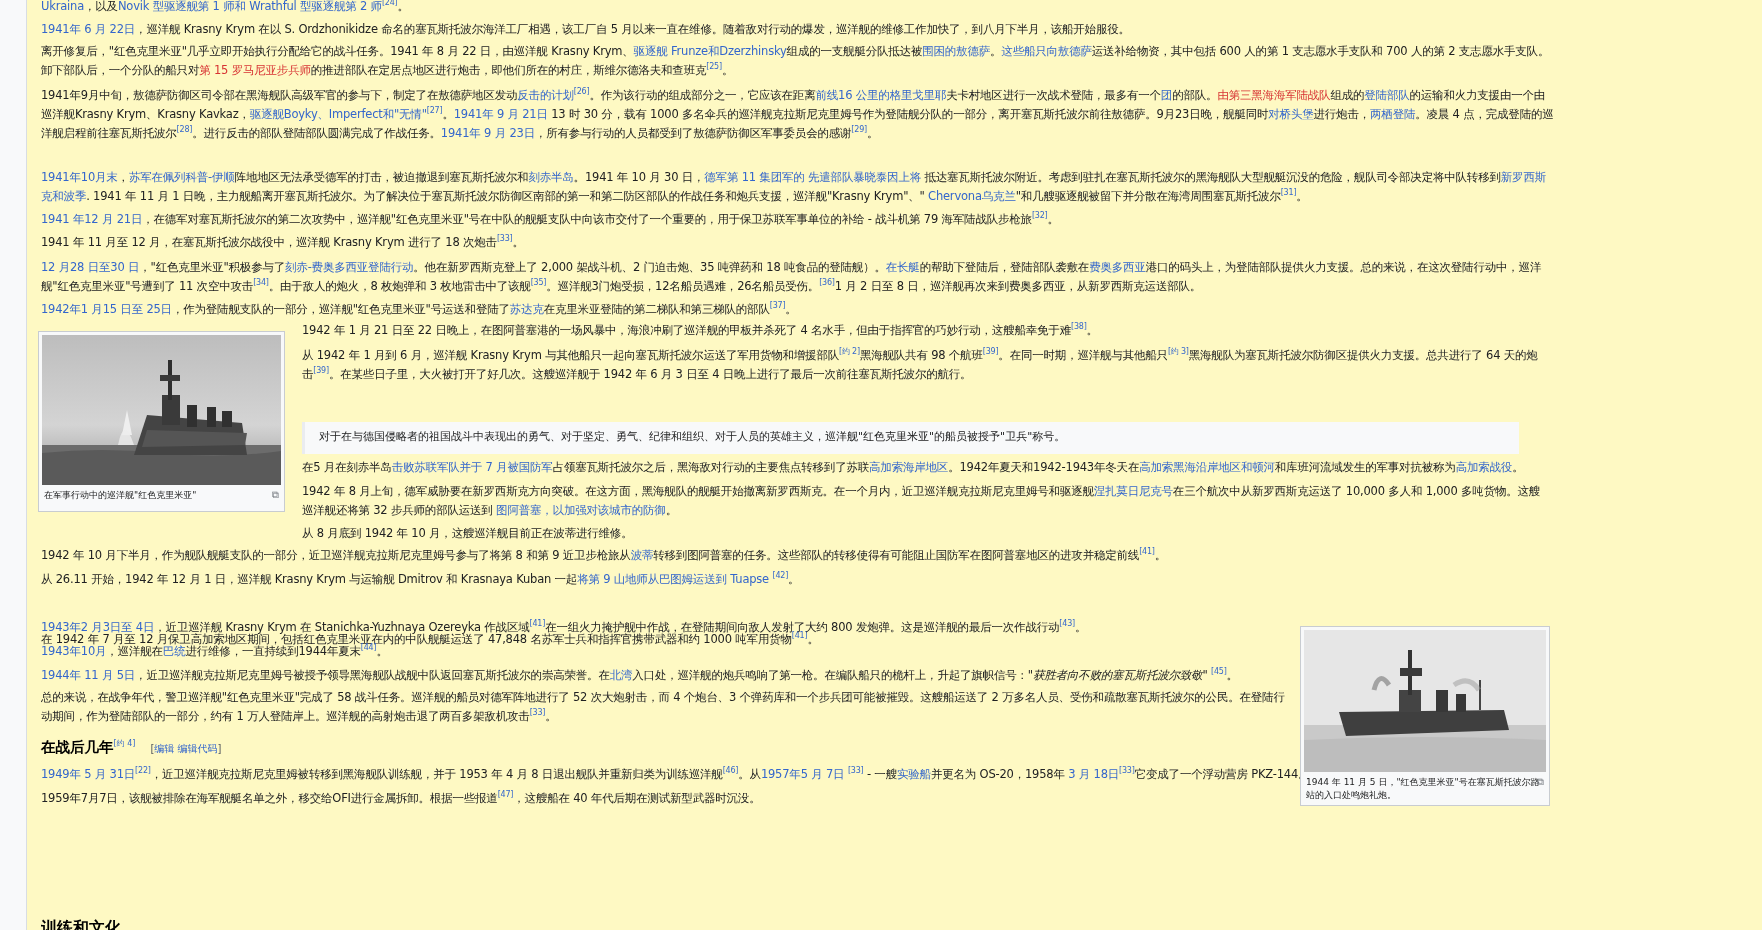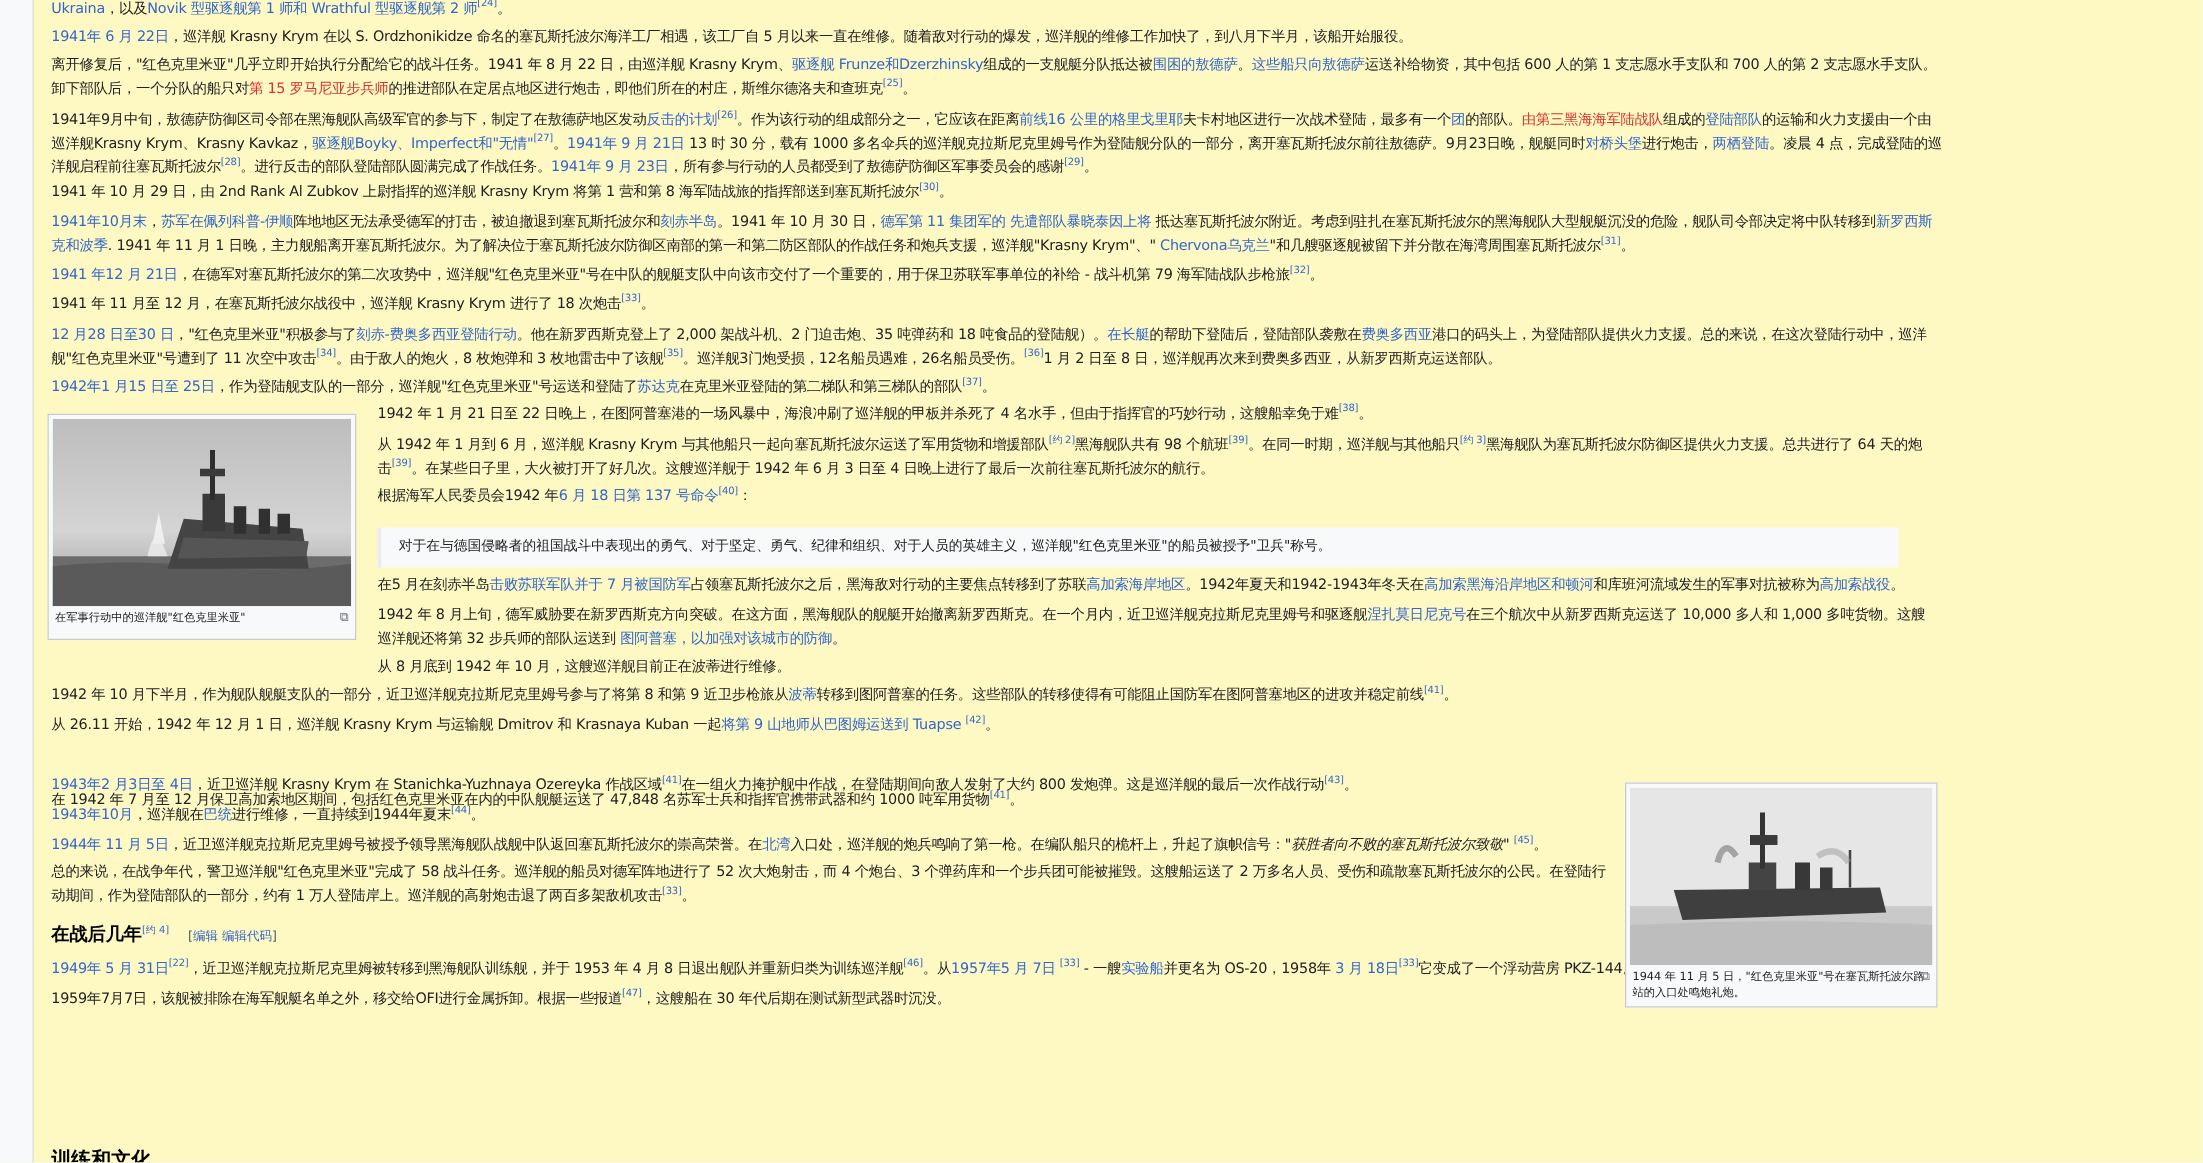--- a/index.html
+++ b/index.html
@@ -35,21 +35,20 @@
 <body>
 
 <div class="sidebar-gutter"></div>
 
 <div class="content">
 
   <div class="para" style="top:-3px; width:1700px;"><a class="seg-link">Ukraina</a><span>，以及</span><a class="seg-link">Novik 型驱逐舰第 1 师和 Wrathful 型驱逐舰第 2 师</a><sup>[24]</sup><span>。</span></div>
   <div class="para" style="top:20px; width:1700px;"><a class="seg-link">1941年 6 月 22日</a><span>，巡洋舰 Krasny Krym 在以 S. Ordzhonikidze 命名的塞瓦斯托波尔海洋工厂相遇，该工厂自 5 月以来一直在维修。随着敌对行动的爆发，巡洋舰的维修工作加快了，到八月下半月，该船开始服役。</span></div>
   <div class="para wrap" style="top:42px; width:1515px;"><span>离开修复后，"红色克里米亚"几乎立即开始执行分配给它的战斗任务。1941 年 8 月 22 日，由巡洋舰 Krasny Krym、</span><a class="seg-link">驱逐舰 Frunze和Dzerzhinsky</a><span>组成的一支舰艇分队抵达被</span><a class="seg-link">围困的敖德萨</a><span>。</span><a class="seg-link">这些船只向敖德萨</a><span>运送补给物资，其中包括 600 人的第 1 支志愿水手支队和 700 人的第 2 支志愿水手支队。卸下部队后，一个分队的船只对</span><a class="seg-red">第 15 罗马尼亚步兵师</a><span>的推进部队在定居点地区进行炮击，即他们所在的村庄，斯维尔德洛夫和查班克</span><sup>[25]</sup><span>。</span></div>
   <div class="para wrap" style="top:86px; width:1515px;"><span>1941年9月中旬，敖德萨防御区司令部在黑海舰队高级军官的参与下，制定了在敖德萨地区发动</span><a class="seg-link">反击的计划</a><sup>[26]</sup><span>。作为该行动的组成部分之一，它应该在距离</span><a class="seg-link">前线16 公里的格里戈里耶</a><span>夫卡村地区进行一次战术登陆，最多有一个</span><a class="seg-link">团</a><span>的部队。</span><a class="seg-red">由第三黑海海军陆战队</a><span>组成的</span><a class="seg-link">登陆部队</a><span>的运输和火力支援由一个由巡洋舰Krasny Krym、Krasny Kavkaz，</span><a class="seg-link">驱逐舰Boyky、Imperfect和"无情"</a><sup>[27]</sup><span>。</span><a class="seg-link">1941年 9 月 21日</a><span> 13 时 30 分，载有 1000 多名伞兵的巡洋舰克拉斯尼克里姆号作为登陆舰分队的一部分，离开塞瓦斯托波尔前往敖德萨。9月23日晚，舰艇同时</span><a class="seg-link">对桥头堡</a><span>进行炮击，</span><a class="seg-link">两栖登陆</a><span>。凌晨 4 点，完成登陆的巡洋舰启程前往塞瓦斯托波尔</span><sup>[28]</sup><span>。进行反击的部队登陆部队圆满完成了作战任务。</span><a class="seg-link">1941年 9 月 23日</a><span>，所有参与行动的人员都受到了敖德萨防御区军事委员会的感谢</span><sup>[29]</sup><span>。</span></div>
-  <div class="para" style="top:144px; width:1700px;"><span>1941 年 10 月 29 日，由 2nd Rank Al Zubkov 上尉指挥的巡洋舰 Krasny Krym 将第 1 营和第 8 海军陆战旅的指挥部送到塞瓦斯托波尔</span><sup>[30]</sup><span>。</span></div>
   <div class="para wrap" style="top:168px; width:1515px;"><a class="seg-link">1941年10月末</a><span>，</span><a class="seg-link">苏军在佩列科普-伊顺</a><span>阵地地区无法承受德军的打击，被迫撤退到塞瓦斯托波尔和</span><a class="seg-link">刻赤半岛</a><span>。1941 年 10 月 30 日，</span><a class="seg-link">德军第 11 集团军的 先遣部队暴晓泰因上将</a><span> 抵达塞瓦斯托波尔附近。考虑到驻扎在塞瓦斯托波尔的黑海舰队大型舰艇沉没的危险，舰队司令部决定将中队转移到</span><a class="seg-link">新罗西斯克和波季</a><span>. 1941 年 11 月 1 日晚，主力舰船离开塞瓦斯托波尔。为了解决位于塞瓦斯托波尔防御区南部的第一和第二防区部队的作战任务和炮兵支援，巡洋舰"Krasny Krym"、"</span><a class="seg-link"> Chervona乌克兰</a><span>"和几艘驱逐舰被留下并分散在海湾周围塞瓦斯托波尔</span><sup>[31]</sup><span>。</span></div>
   <div class="para" style="top:210px; width:1700px;"><a class="seg-link">1941 年12 月 21日</a><span>，在德军对塞瓦斯托波尔的第二次攻势中，巡洋舰"红色克里米亚"号在中队的舰艇支队中向该市交付了一个重要的，用于保卫苏联军事单位的补给 - 战斗机第 79 海军陆战队步枪旅</span><sup>[32]</sup><span>。</span></div>
   <div class="para" style="top:233px; width:1700px;"><span>1941 年 11 月至 12 月，在塞瓦斯托波尔战役中，巡洋舰 Krasny Krym 进行了 18 次炮击</span><sup>[33]</sup><span>。</span></div>
   <div class="para wrap" style="top:258px; width:1515px;"><a class="seg-link">12 月28 日至30 日</a><span>，"红色克里米亚"积极参与了</span><a class="seg-link">刻赤-费奥多西亚登陆行动</a><span>。他在新罗西斯克登上了 2,000 架战斗机、2 门迫击炮、35 吨弹药和 18 吨食品的登陆舰）。</span><a class="seg-link">在长艇</a><span>的帮助下登陆后，登陆部队袭敷在</span><a class="seg-link">费奥多西亚</a><span>港口的码头上，为登陆部队提供火力支援。总的来说，在这次登陆行动中，巡洋舰"红色克里米亚"号遭到了 11 次空中攻击</span><sup>[34]</sup><span>。由于敌人的炮火，8 枚炮弹和 3 枚地雷击中了该舰</span><sup>[35]</sup><span>。巡洋舰3门炮受损，12名船员遇难，26名船员受伤。</span><sup>[36]</sup><span>1 月 2 日至 8 日，巡洋舰再次来到费奥多西亚，从新罗西斯克运送部队。</span></div>
   <div class="para" style="top:300px; width:1700px;"><a class="seg-link">1942年1 月15 日至 25日</a><span>，作为登陆舰支队的一部分，巡洋舰"红色克里米亚"号运送和登陆了</span><a class="seg-link">苏达克</a><span>在克里米亚登陆的第二梯队和第三梯队的部队</span><sup>[37]</sup><span>。</span></div>
 
   <div class="figure" style="left:11px; top:331px; width:247px; height:181px;">
     <div class="photo" style="height:150px;">
       <svg width="239" height="150" viewBox="0 0 239 150">
         <defs>
@@ -75,21 +74,20 @@
       </svg>
     </div>
     <div class="caption">
       <span>在军事行动中的巡洋舰"红色克里米亚"</span>
       <span class="enlarge">⧉</span>
     </div>
   </div>
 
   <div class="para" style="top:321px; left:275px; width:1430px;"><span>1942 年 1 月 21 日至 22 日晚上，在图阿普塞港的一场风暴中，海浪冲刷了巡洋舰的甲板并杀死了 4 名水手，但由于指挥官的巧妙行动，这艘船幸免于难</span><sup>[38]</sup><span>。</span></div>
   <div class="para wrap" style="top:346px; left:275px; width:1245px;"><span>从 1942 年 1 月到 6 月，巡洋舰 Krasny Krym 与其他船只一起向塞瓦斯托波尔运送了军用货物和增援部队</span><sup>[约 2]</sup><span>黑海舰队共有 98 个航班</span><sup>[39]</sup><span>。在同一时期，巡洋舰与其他船只</span><sup>[约 3]</sup><span>黑海舰队为塞瓦斯托波尔防御区提供火力支援。总共进行了 64 天的炮击</span><sup>[39]</sup><span>。在某些日子里，大火被打开了好几次。这艘巡洋舰于 1942 年 6 月 3 日至 4 日晚上进行了最后一次前往塞瓦斯托波尔的航行。</span></div>
-  <div class="para" style="top:387px; left:275px; width:1430px;"><span>根据海军人民委员会1942 年</span><a class="seg-link">6 月 18 日第 137 号命令</a><sup>[40]</sup><span>：</span></div>
 
   <div class="quote" style="left:275px; top:422px; width:1217px; height:32px;">
     <span>对于在与德国侵略者的祖国战斗中表现出的勇气、对于坚定、勇气、纪律和组织、对于人员的英雄主义，巡洋舰"红色克里米亚"的船员被授予"卫兵"称号。</span>
   </div>
 
   <div class="para" style="top:458px; left:275px; width:1430px;"><span>在5 月在刻赤半岛</span><a class="seg-link">击败苏联军队并于 7 月被国防军</a><span>占领塞瓦斯托波尔之后，黑海敌对行动的主要焦点转移到了苏联</span><a class="seg-link">高加索海岸地区</a><span>。1942年夏天和1942-1943年冬天在</span><a class="seg-link">高加索黑海沿岸地区和顿河</a><span>和库班河流域发生的军事对抗被称为</span><a class="seg-link">高加索战役</a><span>。</span></div>
   <div class="para wrap" style="top:482px; left:275px; width:1248px;"><span>1942 年 8 月上旬，德军威胁要在新罗西斯克方向突破。在这方面，黑海舰队的舰艇开始撤离新罗西斯克。在一个月内，近卫巡洋舰克拉斯尼克里姆号和驱逐舰</span><a class="seg-link">涅扎莫日尼克号</a><span>在三个航次中从新罗西斯克运送了 10,000 多人和 1,000 多吨货物。这艘巡洋舰还将第 32 步兵师的部队运送到 </span><a class="seg-link">图阿普塞，以加强对该城市的防御</a><span>。</span></div>
   <div class="para" style="top:524px; left:275px; width:1430px;"><span>从 8 月底到 1942 年 10 月，这艘巡洋舰目前正在波蒂进行维修。</span></div>
 
   <div class="para" style="top:546px; width:1700px;"><span>1942 年 10 月下半月，作为舰队舰艇支队的一部分，近卫巡洋舰克拉斯尼克里姆号参与了将第 8 和第 9 近卫步枪旅从</span><a class="seg-link">波蒂</a><span>转移到图阿普塞的任务。这些部队的转移使得有可能阻止国防军在图阿普塞地区的进攻并稳定前线</span><sup>[41]</sup><span>。</span></div>
@@ -101,21 +99,21 @@
   <div class="para wrap" style="top:688px; width:1250px;"><span>总的来说，在战争年代，警卫巡洋舰"红色克里米亚"完成了 58 战斗任务。巡洋舰的船员对德军阵地进行了 52 次大炮射击，而 4 个炮台、3 个弹药库和一个步兵团可能被摧毁。这艘船运送了 2 万多名人员、受伤和疏散塞瓦斯托波尔的公民。在登陆行动期间，作为登陆部队的一部分，约有 1 万人登陆岸上。巡洋舰的高射炮击退了两百多架敌机攻击</span><sup>[33]</sup><span>。</span></div>
 
   <div class="heading">
     <span>在战后几年</span><sup>[约 4]</sup>
     <span class="editsection">
       <span>[</span><a>编辑</a> <a>编辑代码</a><span>]</span>
     </span>
   </div>
 
   <div class="para" style="top:765px; width:1260px;"><a class="seg-link">1949年 5 月 31日</a><sup>[22]</sup><span>，近卫巡洋舰克拉斯尼克里姆被转移到黑海舰队训练舰，并于 1953 年 4 月 8 日退出舰队并重新归类为训练巡洋舰</span><sup>[46]</sup><span>。从</span><a class="seg-link">1957年5 月 7日</a><span> </span><sup>[33]</sup><span> - 一艘</span><a class="seg-link">实验船</a><span>并更名为 OS-20，1958年 </span><a class="seg-link">3 月 18日</a><sup>[33]</sup><span>它变成了一个浮动营房 PKZ-144。</span></div>
-  <div class="para" style="top:789px; width:1260px;"><span>1959年7月7日，该舰被排除在海军舰艇名单之外，移交给OFI进行金属拆卸。根据一些报道</span><sup>[47]</sup><span>，这艘船在 30 年代后期在测试新型武器时沉没。</span></div>
+  <div class="para" style="top:789px; width:1260px;"><span>1959年7月7日，该舰被排除在海军舰艇名单之外，移交给OFI进行金属拆卸。根据一些报道</span><sup>[47]</sup><span>，这艘船在 40 年代后期在测试新型武器时沉没。</span></div>
 
   <div class="figure" style="left:1273px; top:626px; width:250px; height:180px;">
     <div class="photo" style="height:142px;">
       <svg width="242" height="142" viewBox="0 0 242 142">
         <rect width="242" height="142" fill="#e6e6e6"></rect>
         <rect y="95" width="242" height="47" fill="#c9c9c9"></rect>
         <path d="M0 110 Q121 104 242 110 L242 142 L0 142Z" fill="#bdbdbd"></path>
         <path d="M35 82 L200 80 L205 100 L42 106Z" fill="#3f3f3f"></path>
         <rect x="95" y="60" width="22" height="22" fill="#444"></rect>
         <rect x="104" y="20" width="4" height="45" fill="#333"></rect>

